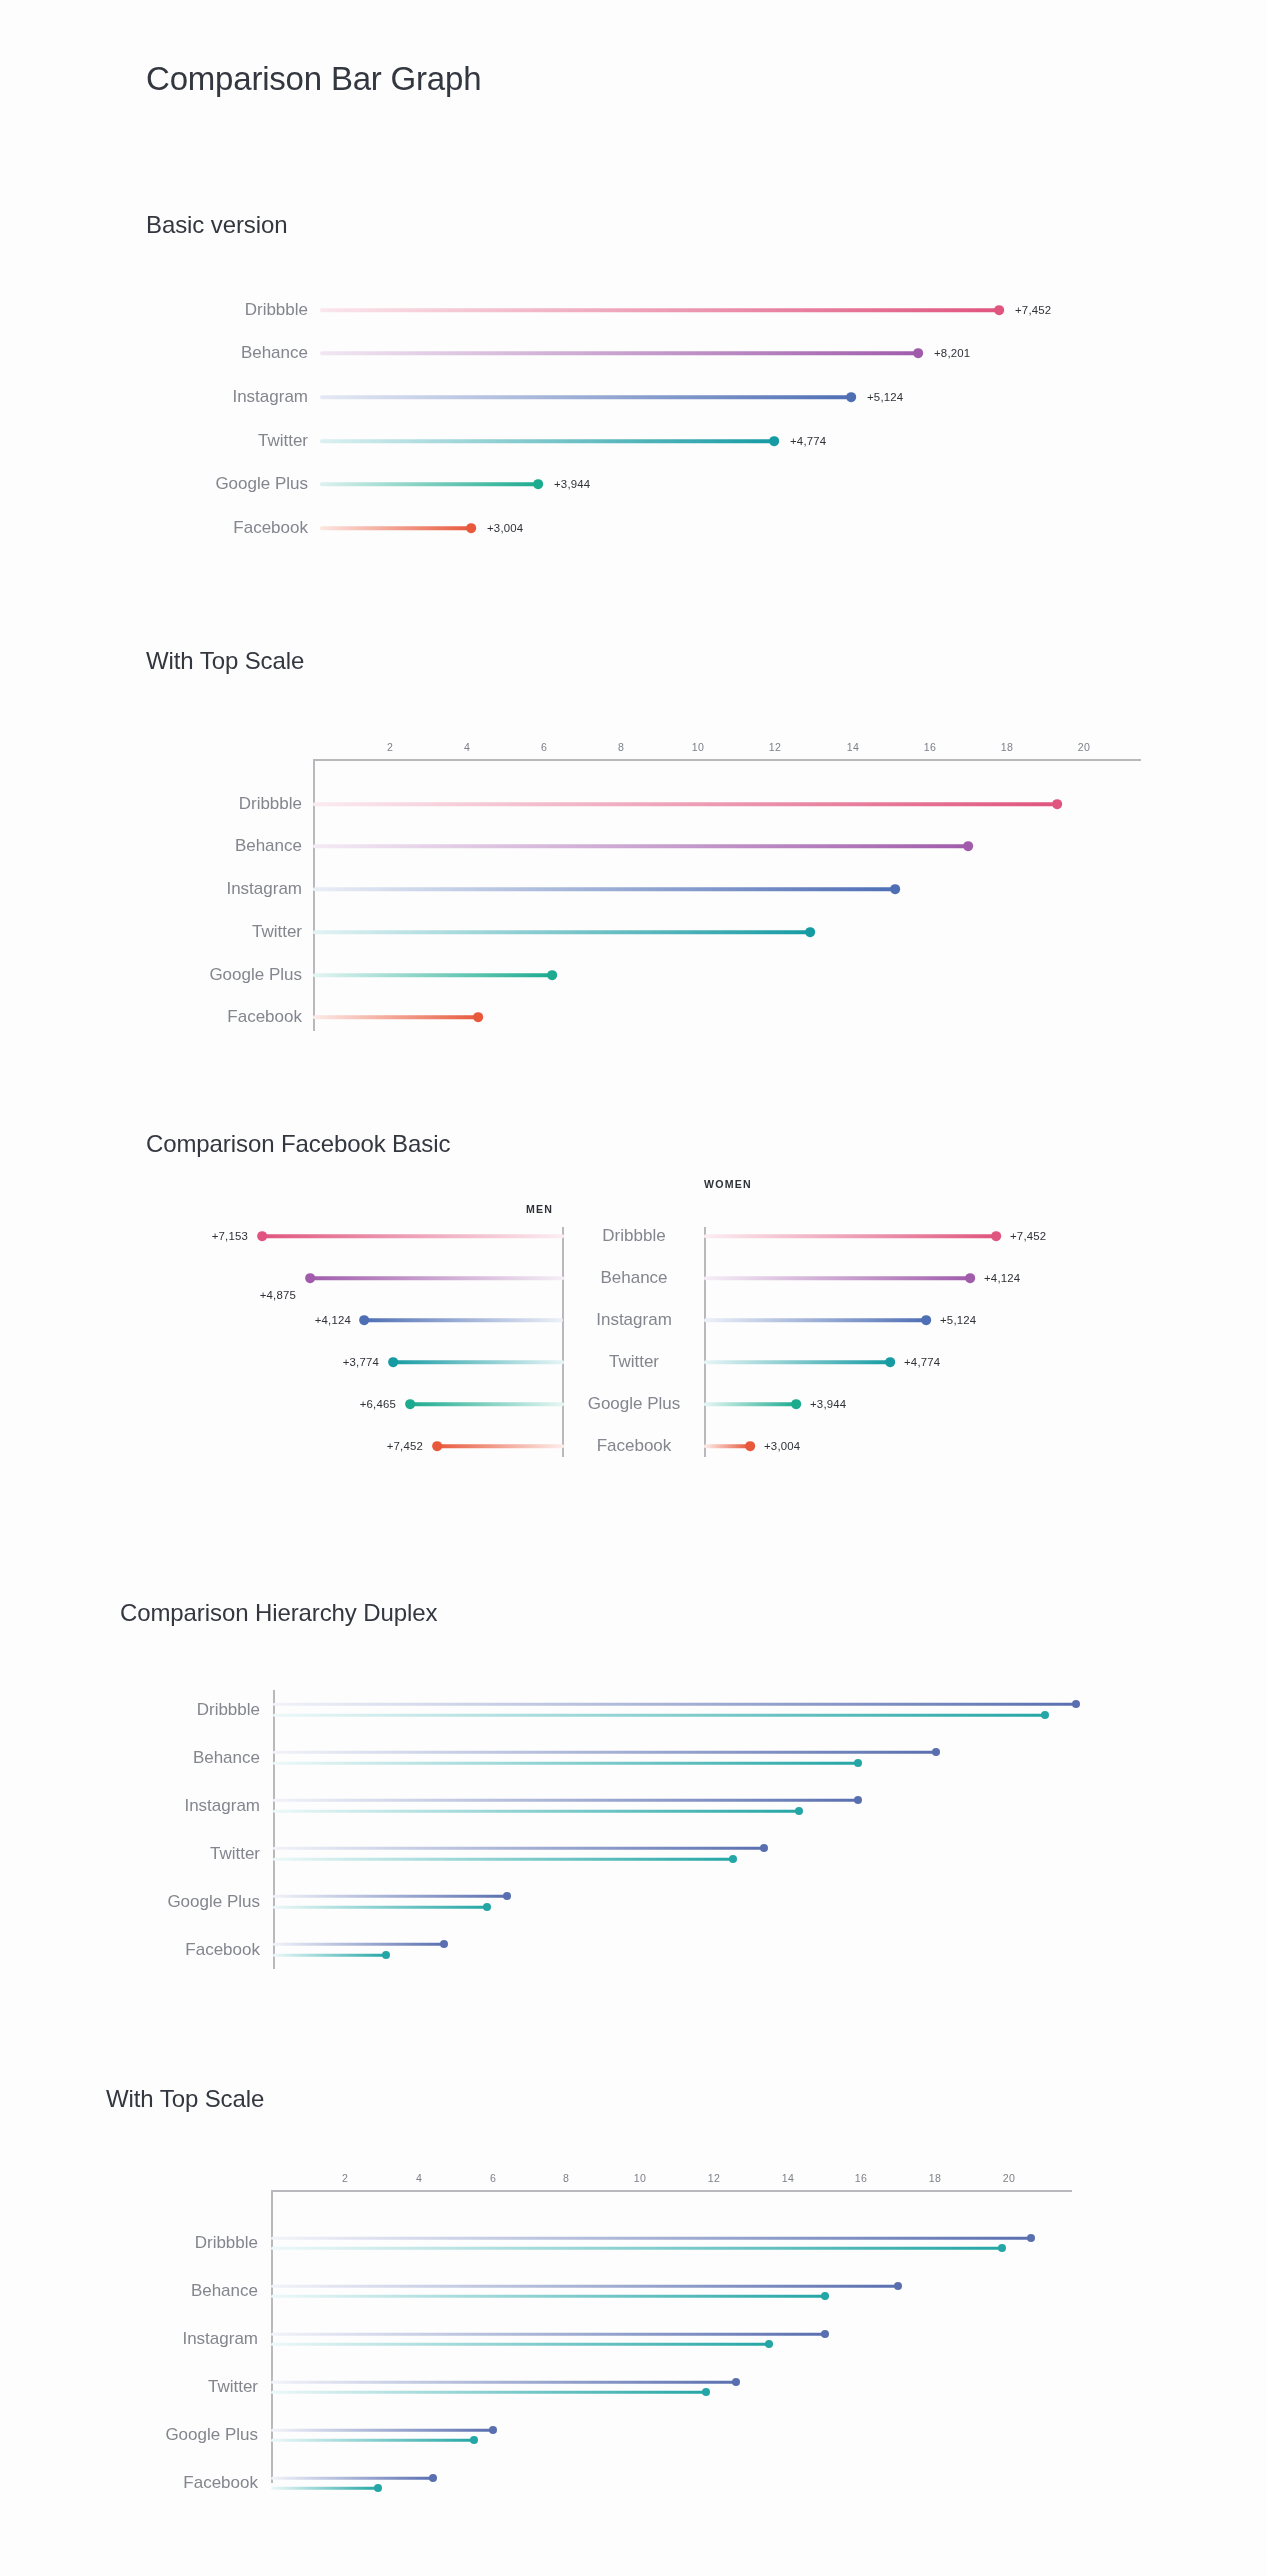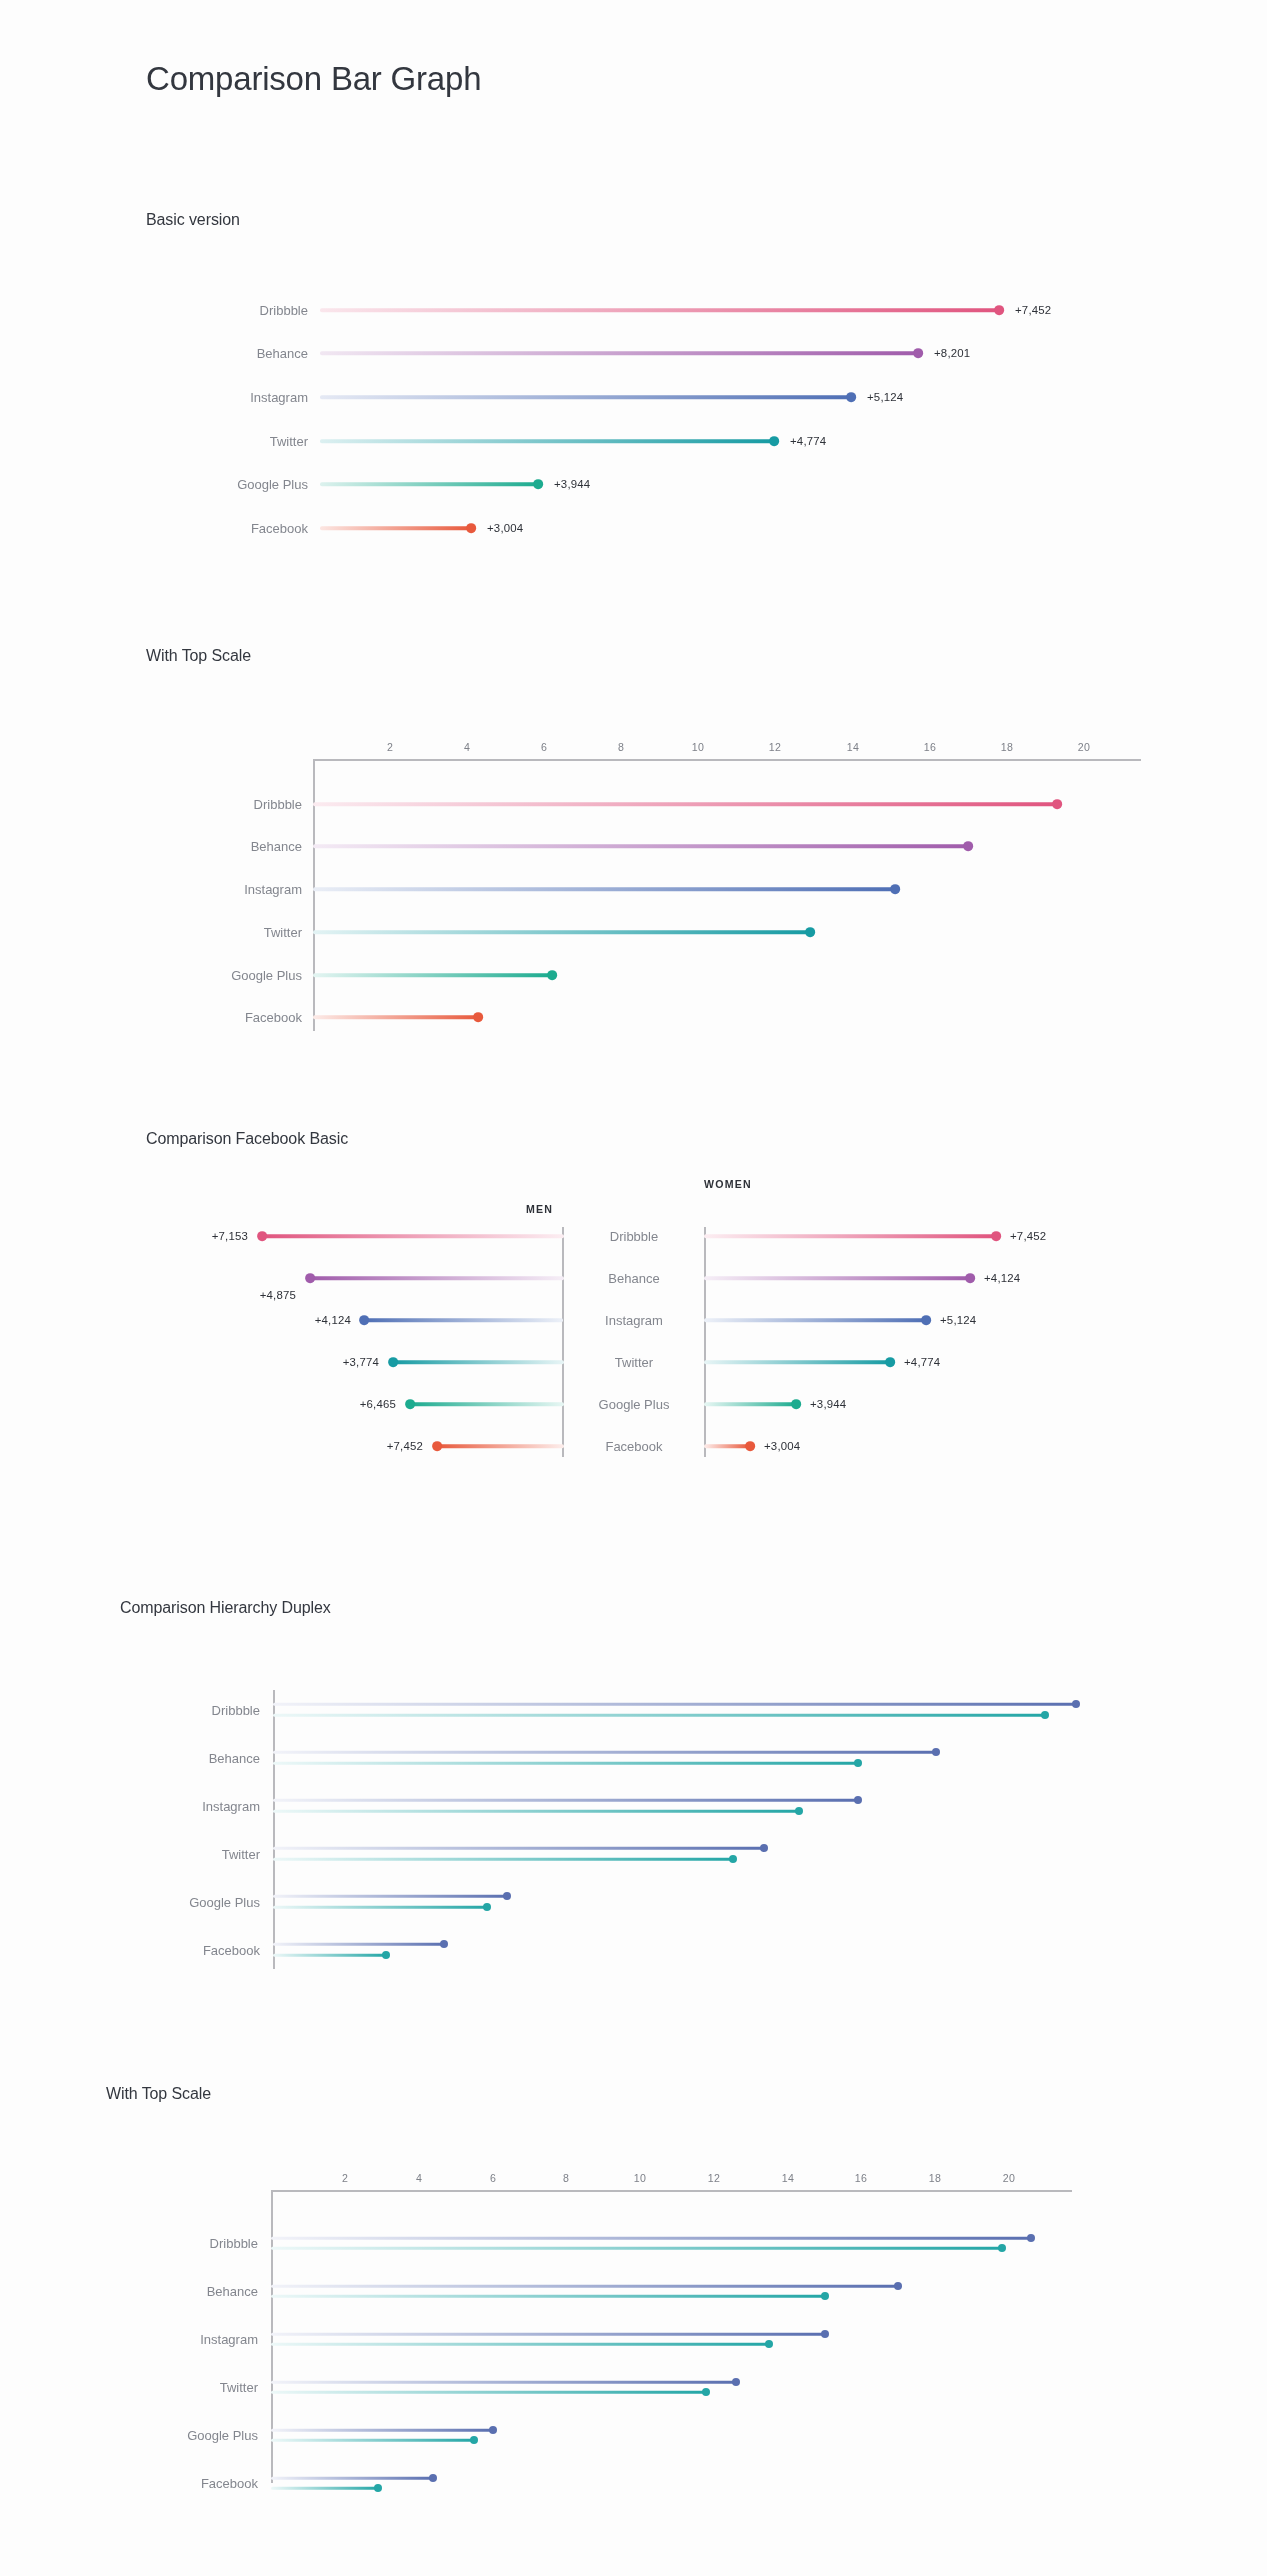--- a/index.html
+++ b/index.html
@@ -17,21 +17,21 @@
     position: absolute;
     left: 146px; top: 60px;
     font-size: 33px;
     font-weight: 400;
     letter-spacing: -0.2px;
     color: #33373f;
   }
 
   .section-title {
     position: absolute;
-    font-size: 16px;
+    font-size: 24px;
     font-weight: 400;
     color: #33373f;
     letter-spacing: -0.1px;
   }
 
   
   .chart { position: absolute; }
 
   .axis-v {
     position: absolute;
@@ -46,21 +46,21 @@
   .tick {
     position: absolute;
     font-size: 10.6px;
     color: #7e8189;
     transform: translateX(-50%);
     letter-spacing: 0.3px;
   }
 
   .cat-label {
     position: absolute;
-    font-size: 13px;
+    font-size: 17px;
     color: #83868e;
     white-space: nowrap;
     transform: translateY(-50%);
   }
   .cat-label.left  { text-align: right; }
 
   .bar {
     position: absolute;
     height: 3.5px;
     border-radius: 1.8px;

